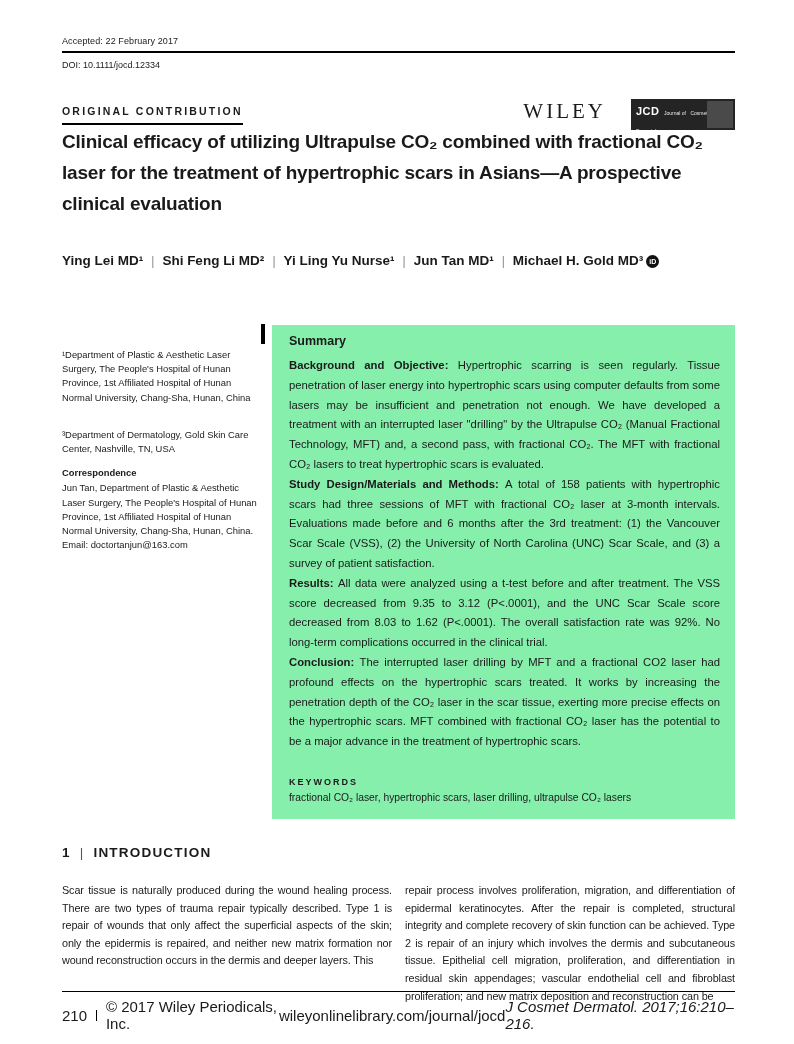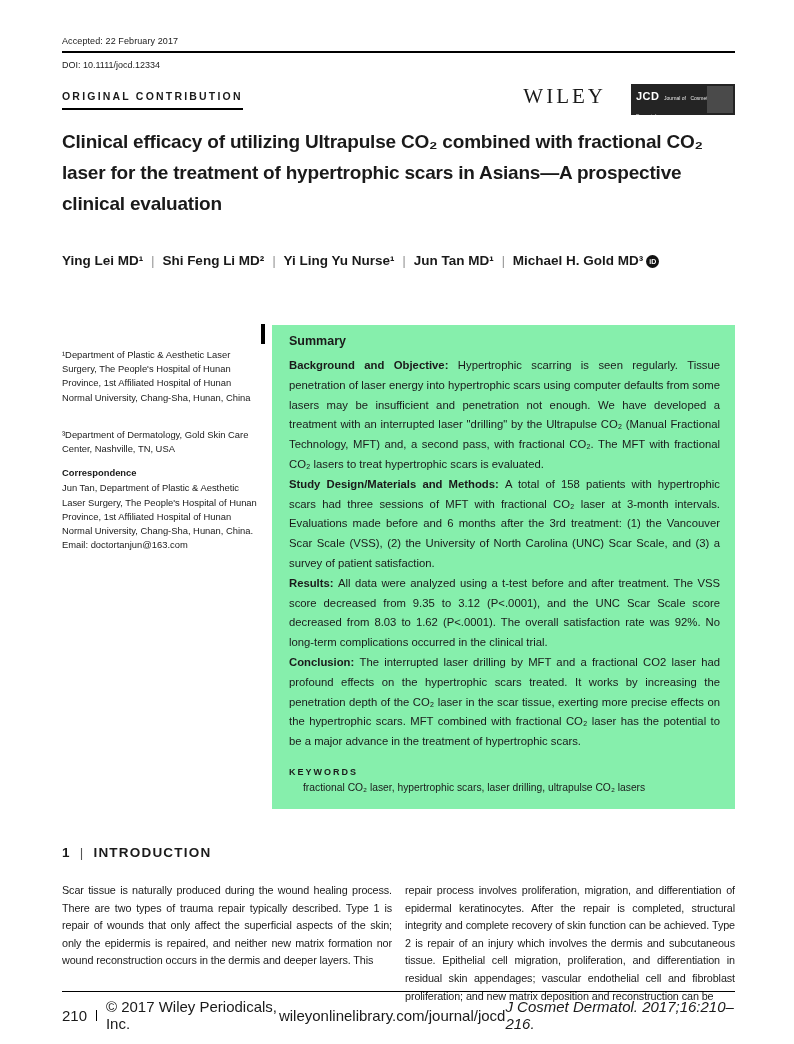--- a/index.html
+++ b/index.html
@@ -14,21 +14,21 @@
     overflow: hidden;
   }
 
   
   .header-block { position: absolute; left: 62px; right: 59px; top: 36px; }
   .meta-line { font-size: 9px; letter-spacing: .1px; }
   .top-rule { border: none; border-top: 2.5px solid #000; margin-top: 5px; }
   .doi-line { font-size: 9px; margin-top: 7px; }
 
   .contrib-row {
-    margin-top: 14px;
+    margin-top: 29px;
     display: flex;
     justify-content: space-between;
     align-items: center;
   }
   .category {
     font-size: 10.5px;
     font-weight: bold;
     letter-spacing: 2.2px;
     border-bottom: 2.5px solid #000;
     padding-bottom: 6px;
@@ -80,22 +80,22 @@
     background: #86efac;
     position: relative;
     padding: 9px 15px 16px 17px;
   }
   .summary-marker {
     position: absolute; left: -11px; top: -1px; width: 4px; height: 20px; background: #000;
   }
   .summary-heading { font-size: 12.5px; font-weight: bold; margin-bottom: 8px; }
   .summary-p { font-size: 11.3px; line-height: 19.8px; text-align: justify; }
   .summary-p .lead { font-weight: bold; }
-  .kw-heading { margin-top: 15px; font-size: 9px; font-weight: bold; letter-spacing: 2px; }
-  .kw-text { margin-top: 5px; font-size: 10.3px; margin-left: 14px; }
+  .kw-heading { margin-top: 25px; font-size: 9px; font-weight: bold; letter-spacing: 2px; }
+  .kw-text { margin-top: 5px; font-size: 10.3px; }
 
   
   .section-heading {
     position: absolute; left: 62px; top: 845px;
     font-size: 13.5px; font-weight: bold; letter-spacing: 1.2px;
   }
   .section-pipe { font-weight: normal; color: #555; padding: 0 9px; }
   .columns {
     position: absolute; left: 62px; right: 59px; top: 882px;
     display: flex; gap: 13px;

